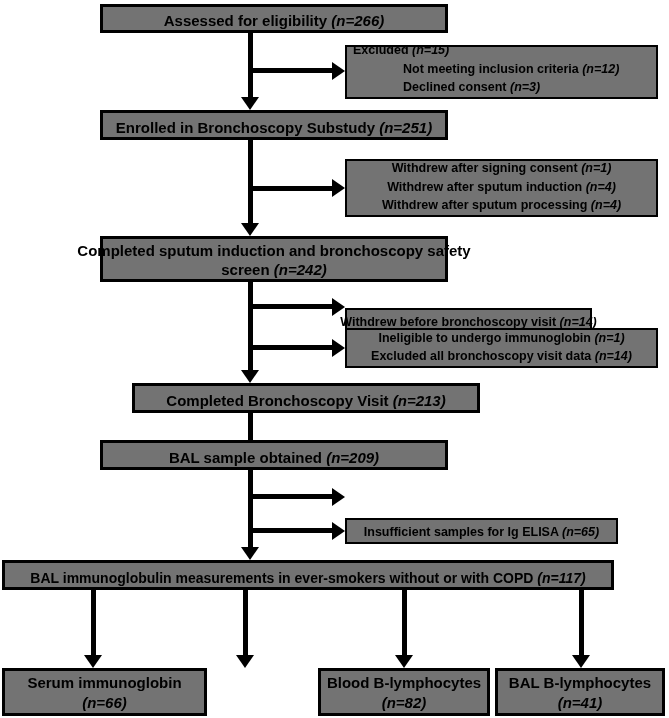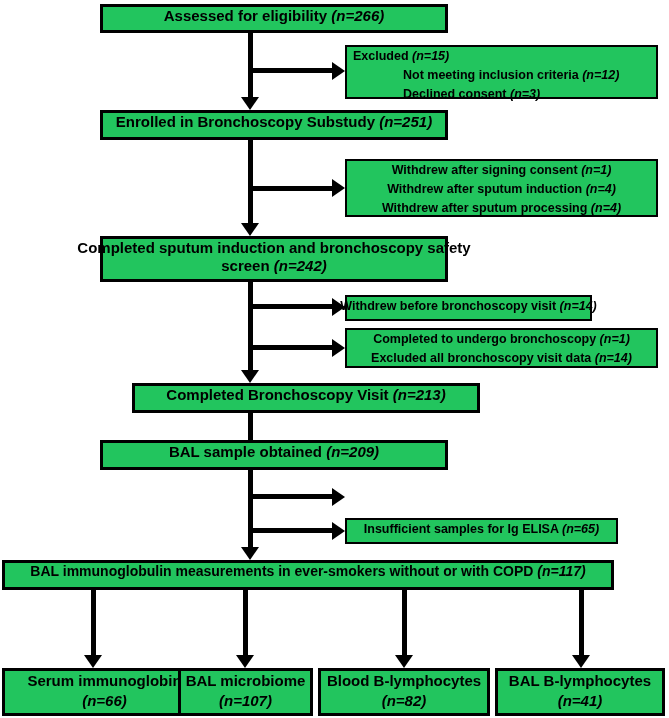--- a/index.html
+++ b/index.html
@@ -9,25 +9,25 @@
     width: 669px;
     height: 718px;
     background: #ffffff;
     font-family: "Liberation Sans", sans-serif;
     font-weight: bold;
     color: #000000;
     overflow: hidden;
   }
   .box {
     position: absolute;
-    background: #22c55e;
+    background: #737373;
     border: 3px solid #000000;
     display: flex;
     flex-direction: column;
-    justify-content: flex-start;
+    justify-content: flex-end;
     align-items: center;
     text-align: center;
     font-size: 15px;
     line-height: 1.22;
   }
   .box.side {
     border-width: 2px;
     font-size: 12.5px;
     line-height: 1.5;
   }
@@ -92,43 +92,39 @@
     <div class="ln indent"><span>Not meeting inclusion criteria </span><i>(n=12)</i></div>
     <div class="ln indent"><span>Declined consent </span><i>(n=3)</i></div>
   </div>
 
   <div class="box side" style="left:345px; top:159px; width:313px; height:58px;">
     <div class="ln"><span>Withdrew after signing consent </span><i>(n=1)</i></div>
     <div class="ln"><span>Withdrew after sputum induction </span><i>(n=4)</i></div>
     <div class="ln"><span>Withdrew after sputum processing </span><i>(n=4)</i></div>
   </div>
 
-  <div class="box side" style="left:345px; top:295px; width:247px; height:26px;">
+  <div class="box side" style="left:345px; top:308px; width:247px; height:26px;">
     <div class="ln"><span>Withdrew before bronchoscopy visit </span><i>(n=14)</i></div>
   </div>
 
   <div class="box side" style="left:345px; top:328px; width:313px; height:40px;">
-    <div class="ln"><span>Completed to undergo bronchoscopy </span><i>(n=1)</i></div>
+    <div class="ln"><span>Ineligible to undergo immunoglobin </span><i>(n=1)</i></div>
     <div class="ln"><span>Excluded all bronchoscopy visit data </span><i>(n=14)</i></div>
   </div>
 
 
   <div class="box side" style="left:345px; top:518px; width:273px; height:26px;">
     <div class="ln"><span>Insufficient samples for Ig ELISA </span><i>(n=65)</i></div>
   </div>
 
   <div class="box outcome" style="left:2px; top:668px; width:205px; height:48px;">
     <div class="ln"><span>Serum immunoglobin</span></div>
     <div class="ln"><i>(n=66)</i></div>
   </div>
 
-  <div class="box outcome" style="left:178px; top:668px; width:135px; height:48px;">
-    <div class="ln"><span>BAL microbiome</span></div>
-    <div class="ln"><i>(n=107)</i></div>
-  </div>
 
   <div class="box outcome" style="left:318px; top:668px; width:172px; height:48px;">
     <div class="ln"><span>Blood B-lymphocytes</span></div>
     <div class="ln"><i>(n=82)</i></div>
   </div>
 
   <div class="box outcome" style="left:495px; top:668px; width:170px; height:48px;">
     <div class="ln"><span>BAL B-lymphocytes</span></div>
     <div class="ln"><i>(n=41)</i></div>
   </div>

